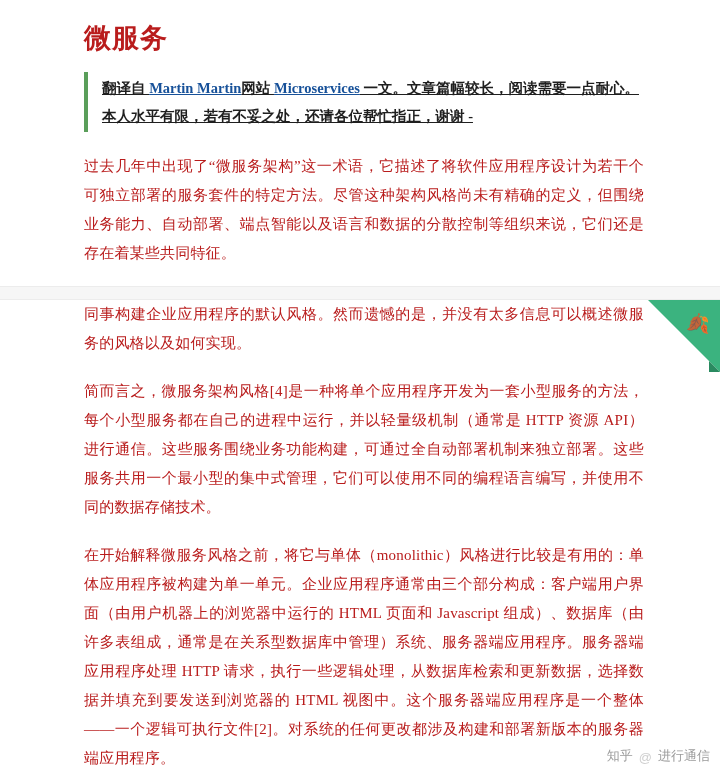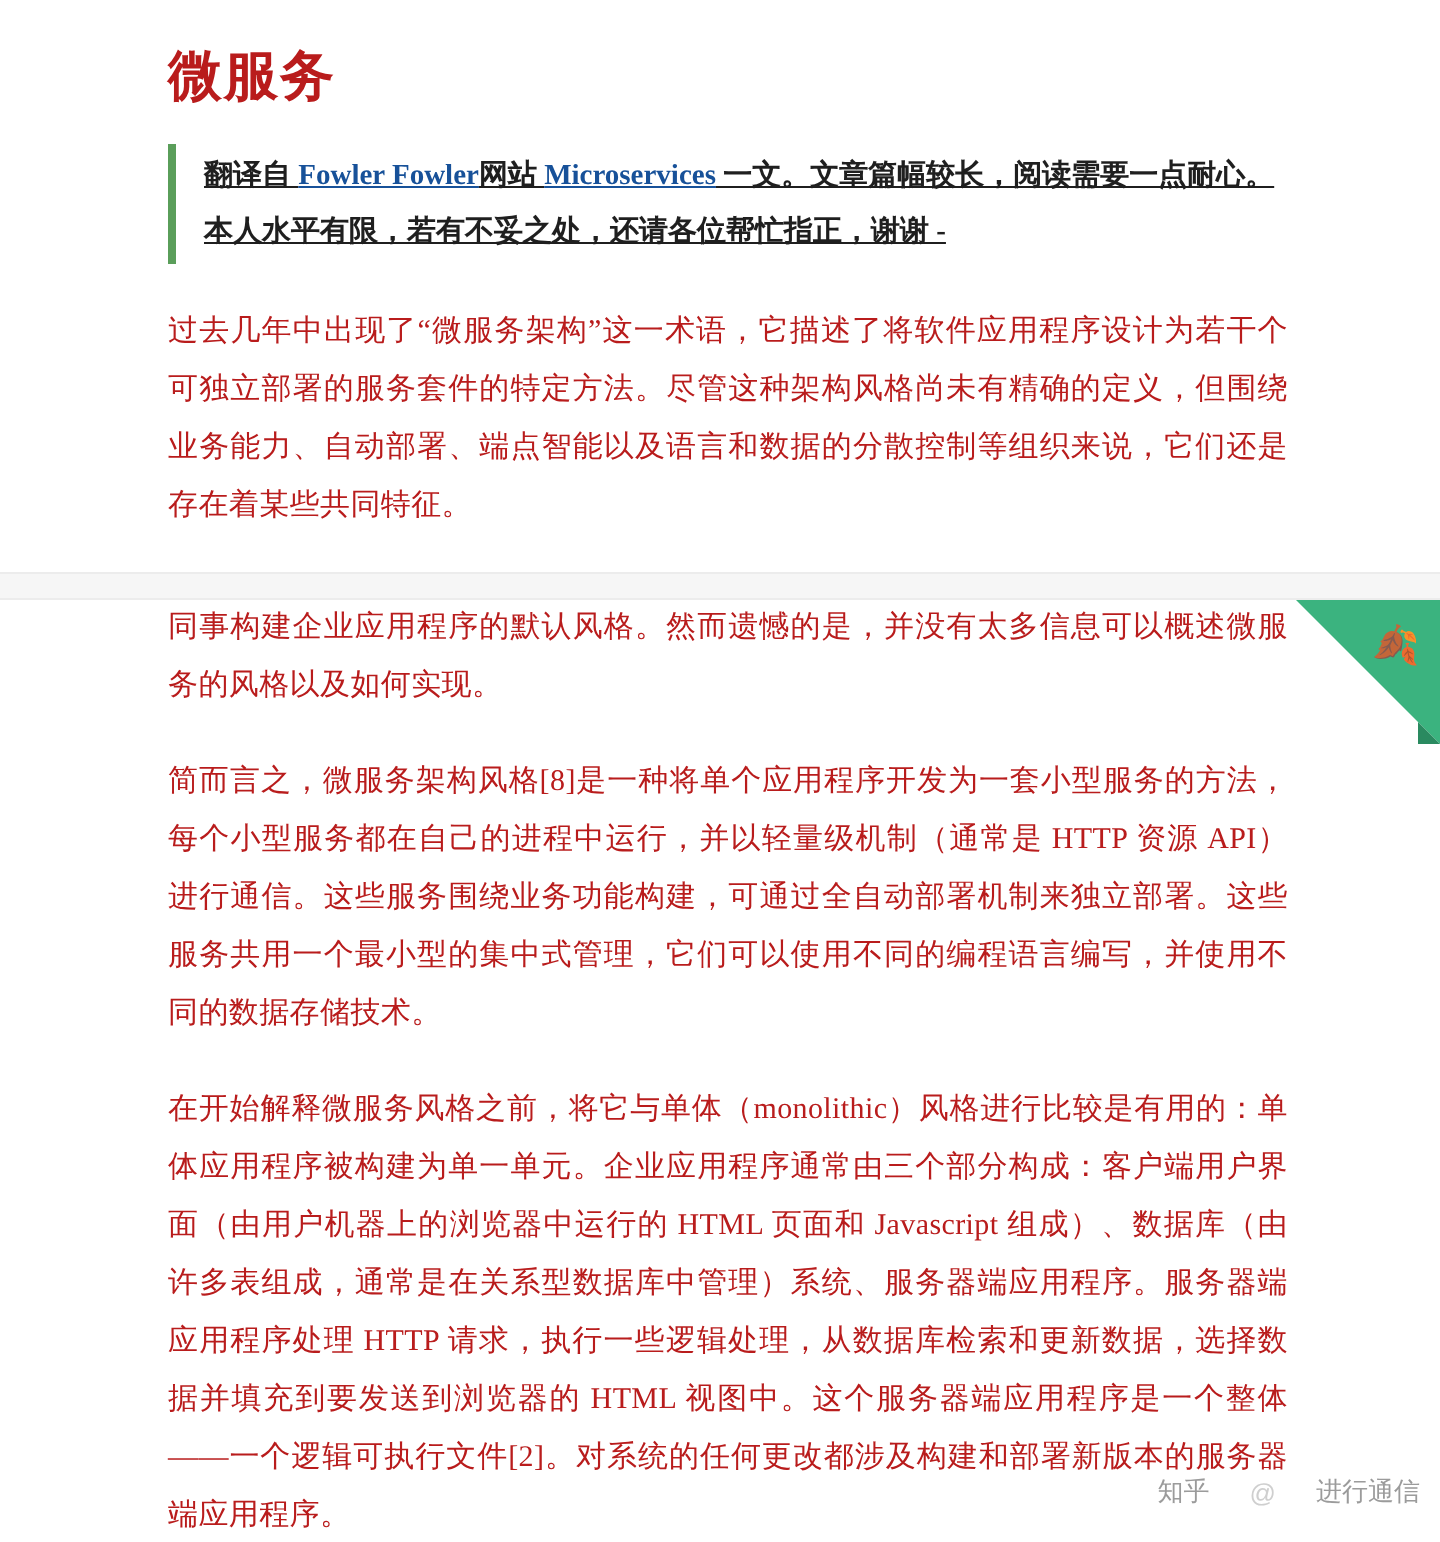--- a/index.html
+++ b/index.html
@@ -123,64 +123,64 @@
     color: #ffffff;
     font-size: 19px;
     line-height: 19px;
     font-family: "DejaVu Sans", sans-serif;
     transform: rotate(0deg);
   }
   
   .footer {
     position: absolute;
     right: 10px;
-    bottom: 16px;
+    bottom: 6px;
     font-family: "Liberation Sans", sans-serif;
     font-size: 13px;
     color: #9b9b9b;
     display: flex;
-    align-items: center;
-    gap: 20px;
+    align-items: flex-end;
+    gap: 6px;
   }
   .footer .zhihu {
     color: #9b9b9b;
     font-size: 13px;
   }
   .footer .sep {
     color: #cfcfcf;
   }
 </style>
 </head>
 <body>
 
 <div class="page">
 
   <div class="rail"></div>
 
   <div class="content">
     <h1 class="title">微服务</h1>
 
     <div class="notice">
-      <span class="plain">翻译自 </span><a class="lnk" href="#">Fowler Fowler</a><span class="plain">网站 </span><a class="lnk" href="#">Microservices</a><span class="plain"> 一文。文章篇幅较长，阅读需要一点耐心。本人水平有限，若有不妥之处，还请各位帮忙指正，谢谢 -</span>
+      <span class="plain">翻译自 </span><a class="lnk" href="#">Martin Martin</a><span class="plain">网站 </span><a class="lnk" href="#">Microservices</a><span class="plain"> 一文。文章篇幅较长，阅读需要一点耐心。本人水平有限，若有不妥之处，还请各位帮忙指正，谢谢 -</span>
     </div>
 
     <p class="para">过去几年中出现了“微服务架构”这一术语，它描述了将软件应用程序设计为若干个可独立部署的服务套件的特定方法。尽管这种架构风格尚未有精确的定义，但围绕业务能力、自动部署、端点智能以及语言和数据的分散控制等组织来说，它们还是存在着某些共同特征。</p>
   </div>
 
   <div class="band"></div>
 
   <div class="ribbon">
     <div class="tri"></div>
     <div class="fold"></div>
     <div class="mark">🍂</div>
   </div>
 
   <div class="lower">
     <p class="para">同事构建企业应用程序的默认风格。然而遗憾的是，并没有太多信息可以概述微服务的风格以及如何实现。</p>
-    <p class="para">简而言之，微服务架构风格[8]是一种将单个应用程序开发为一套小型服务的方法，每个小型服务都在自己的进程中运行，并以轻量级机制（通常是 HTTP 资源 API）进行通信。这些服务围绕业务功能构建，可通过全自动部署机制来独立部署。这些服务共用一个最小型的集中式管理，它们可以使用不同的编程语言编写，并使用不同的数据存储技术。</p>
+    <p class="para">简而言之，微服务架构风格[4]是一种将单个应用程序开发为一套小型服务的方法，每个小型服务都在自己的进程中运行，并以轻量级机制（通常是 HTTP 资源 API）进行通信。这些服务围绕业务功能构建，可通过全自动部署机制来独立部署。这些服务共用一个最小型的集中式管理，它们可以使用不同的编程语言编写，并使用不同的数据存储技术。</p>
     <p class="para">在开始解释微服务风格之前，将它与单体（monolithic）风格进行比较是有用的：单体应用程序被构建为单一单元。企业应用程序通常由三个部分构成：客户端用户界面（由用户机器上的浏览器中运行的 HTML 页面和 Javascript 组成）、数据库（由许多表组成，通常是在关系型数据库中管理）系统、服务器端应用程序。服务器端应用程序处理 HTTP 请求，执行一些逻辑处理，从数据库检索和更新数据，选择数据并填充到要发送到浏览器的 HTML 视图中。这个服务器端应用程序是一个整体——一个逻辑可执行文件[2]。对系统的任何更改都涉及构建和部署新版本的服务器端应用程序。</p>
 
   </div>
 
   <div class="footer">
     <span class="zhihu">知乎</span>
     <span class="sep">@</span>
     <span class="zhihu">进行通信</span>
   </div>
 

